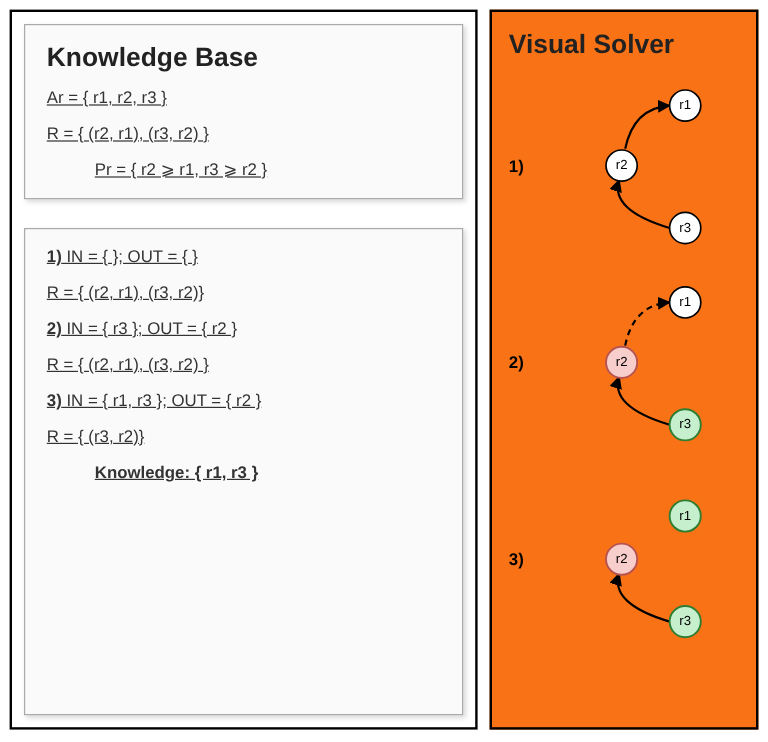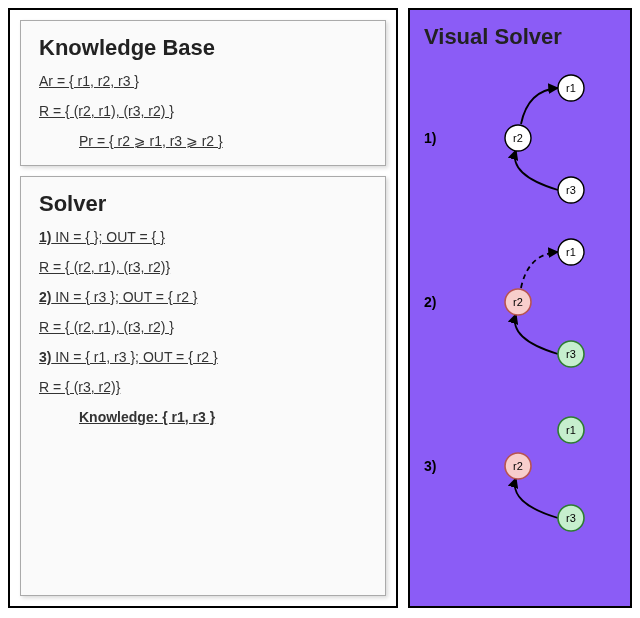--- a/index.html
+++ b/index.html
@@ -17,21 +17,21 @@
     width: 100%;
     height: 600px;
   }
   .col-left {
     flex: 0 0 390px;
     border: 2px solid #000;
     background: #fff;
     padding: 10px;
     display: flex;
     flex-direction: column;
-    gap: 10px;
+    gap: 24px;
   }
   .panel {
     border: 1px solid #aaa;
     background: #fafafa;
     padding: 14px 18px;
     box-shadow: 2px 2px 4px rgba(0,0,0,0.15);
   }
   .panel h2 {
     margin: 0 0 12px 0;
     font-size: 22px;
@@ -42,21 +42,21 @@
     margin: 0 0 14px 0;
     font-size: 14px;
     color: #333;
     text-decoration: underline;
   }
   .panel p:last-child { margin-bottom: 2px; margin-left: 40px; }
   .panel .bold { font-weight: bold; }
   .col-right {
     flex: 1;
     border: 2px solid #000;
-    background: #8b5cf6;
+    background: #f97316;
     padding: 10px 8px;
     position: relative;
   }
   .col-right h2 {
     margin: 4px 0 10px 6px;
     font-size: 22px;
     font-weight: bold;
     color: #222;
   }
   .graph {
@@ -87,21 +87,20 @@
   <div class="col-left">
 
     <div class="panel">
       <h2>Knowledge Base</h2>
       <p>Ar = { r1, r2, r3 }</p>
       <p>R = { (r2, r1), (r3, r2) }</p>
       <p>Pr = { r2 ⩾ r1, r3 ⩾ r2 }</p>
     </div>
 
     <div class="panel" style="flex:1;">
-      <h2>Solver</h2>
       <p>
         <span class="bold">1)</span><span> IN =  { }; OUT = { }</span>
       </p>
       <p>R = { (r2, r1), (r3, r2)}</p>
       <p>
         <span class="bold">2)</span><span> IN = { r3 }; OUT = { r2 }</span>
       </p>
       <p>R = { (r2, r1), (r3, r2) }</p>
       <p>
         <span class="bold">3)</span><span> IN = { r1, r3 }; OUT = { r2 }</span>

